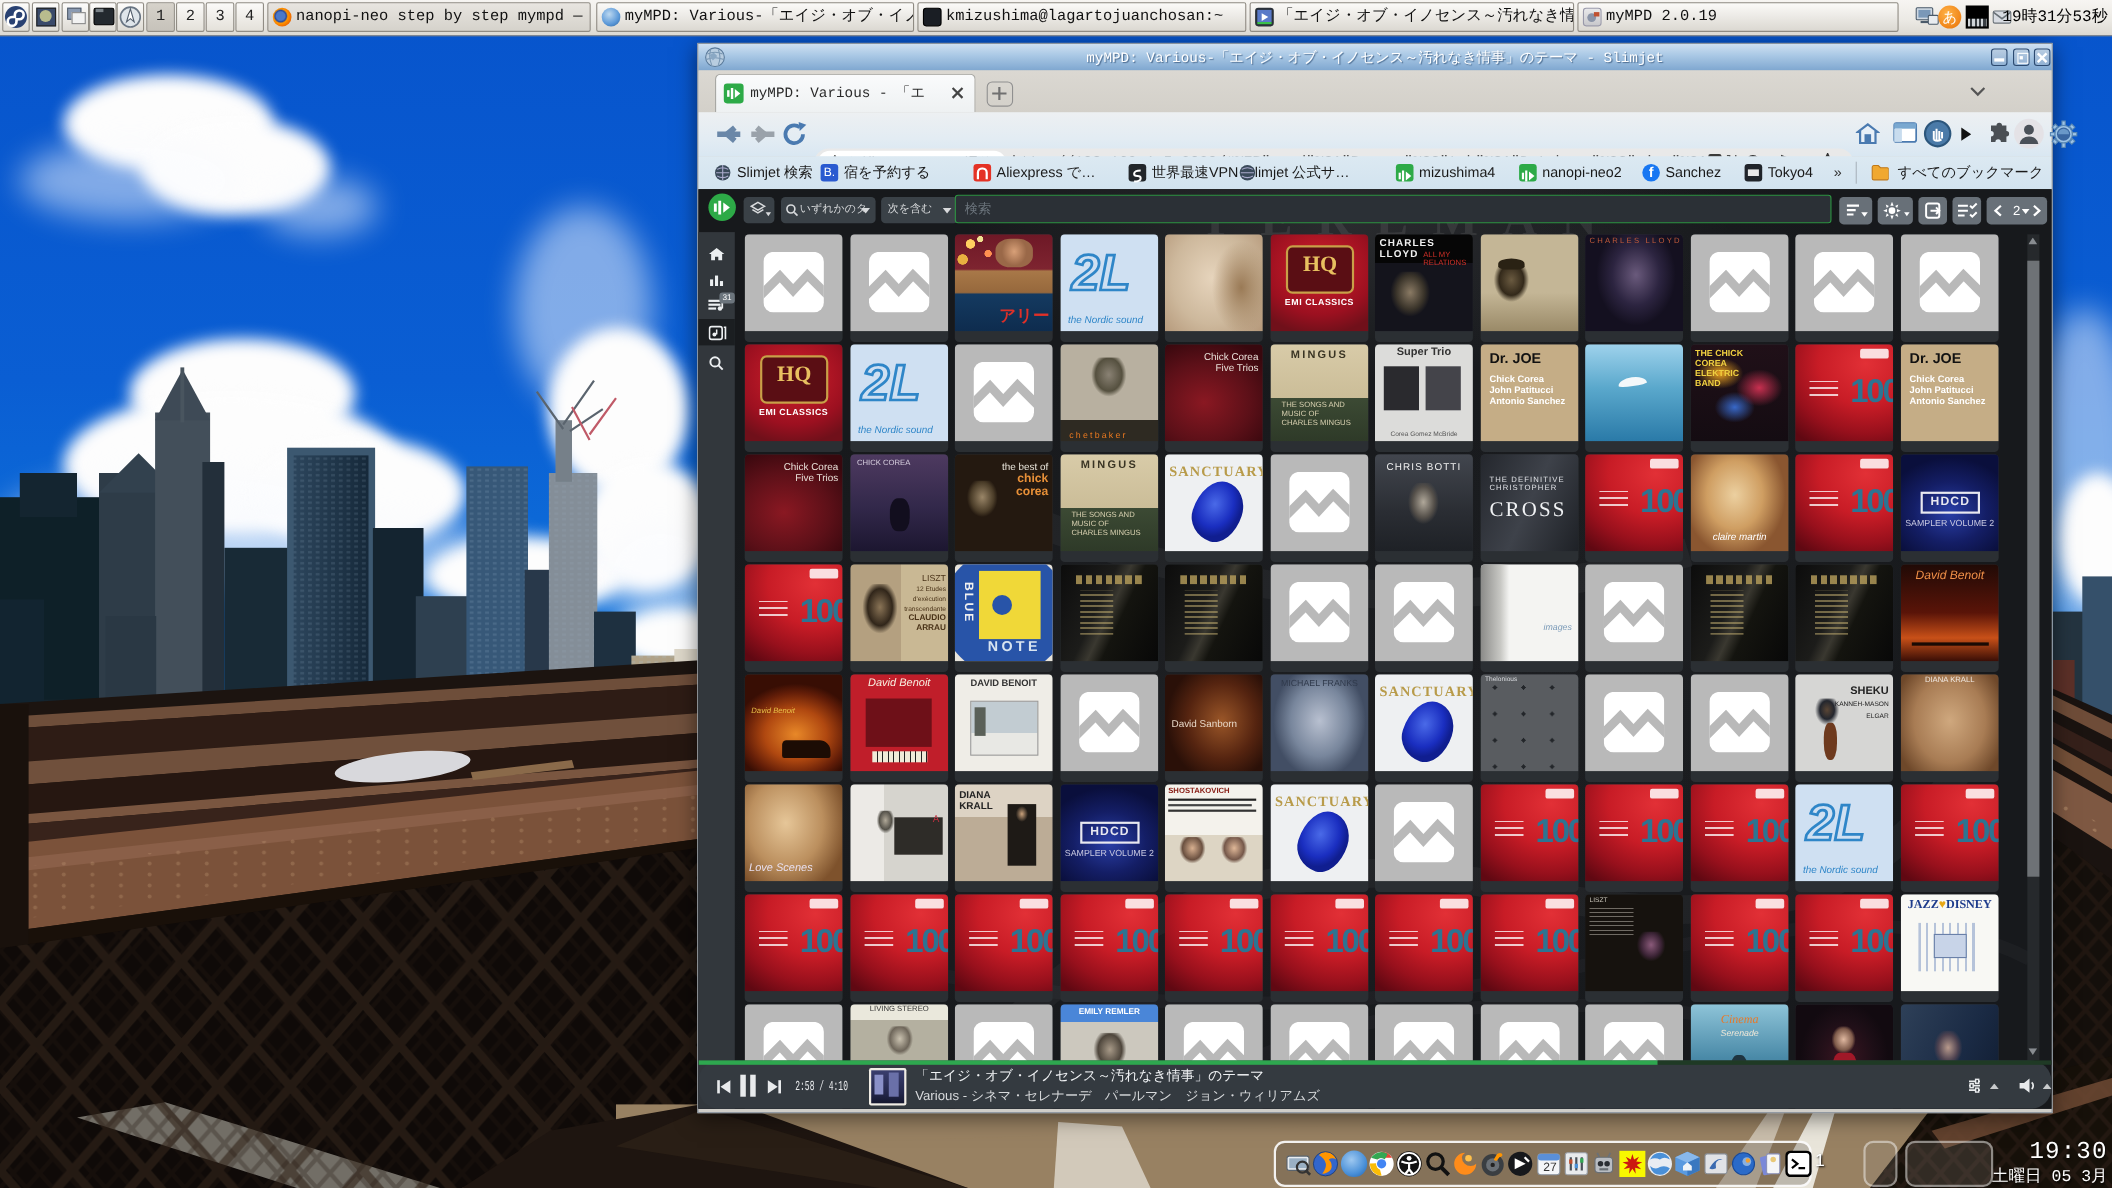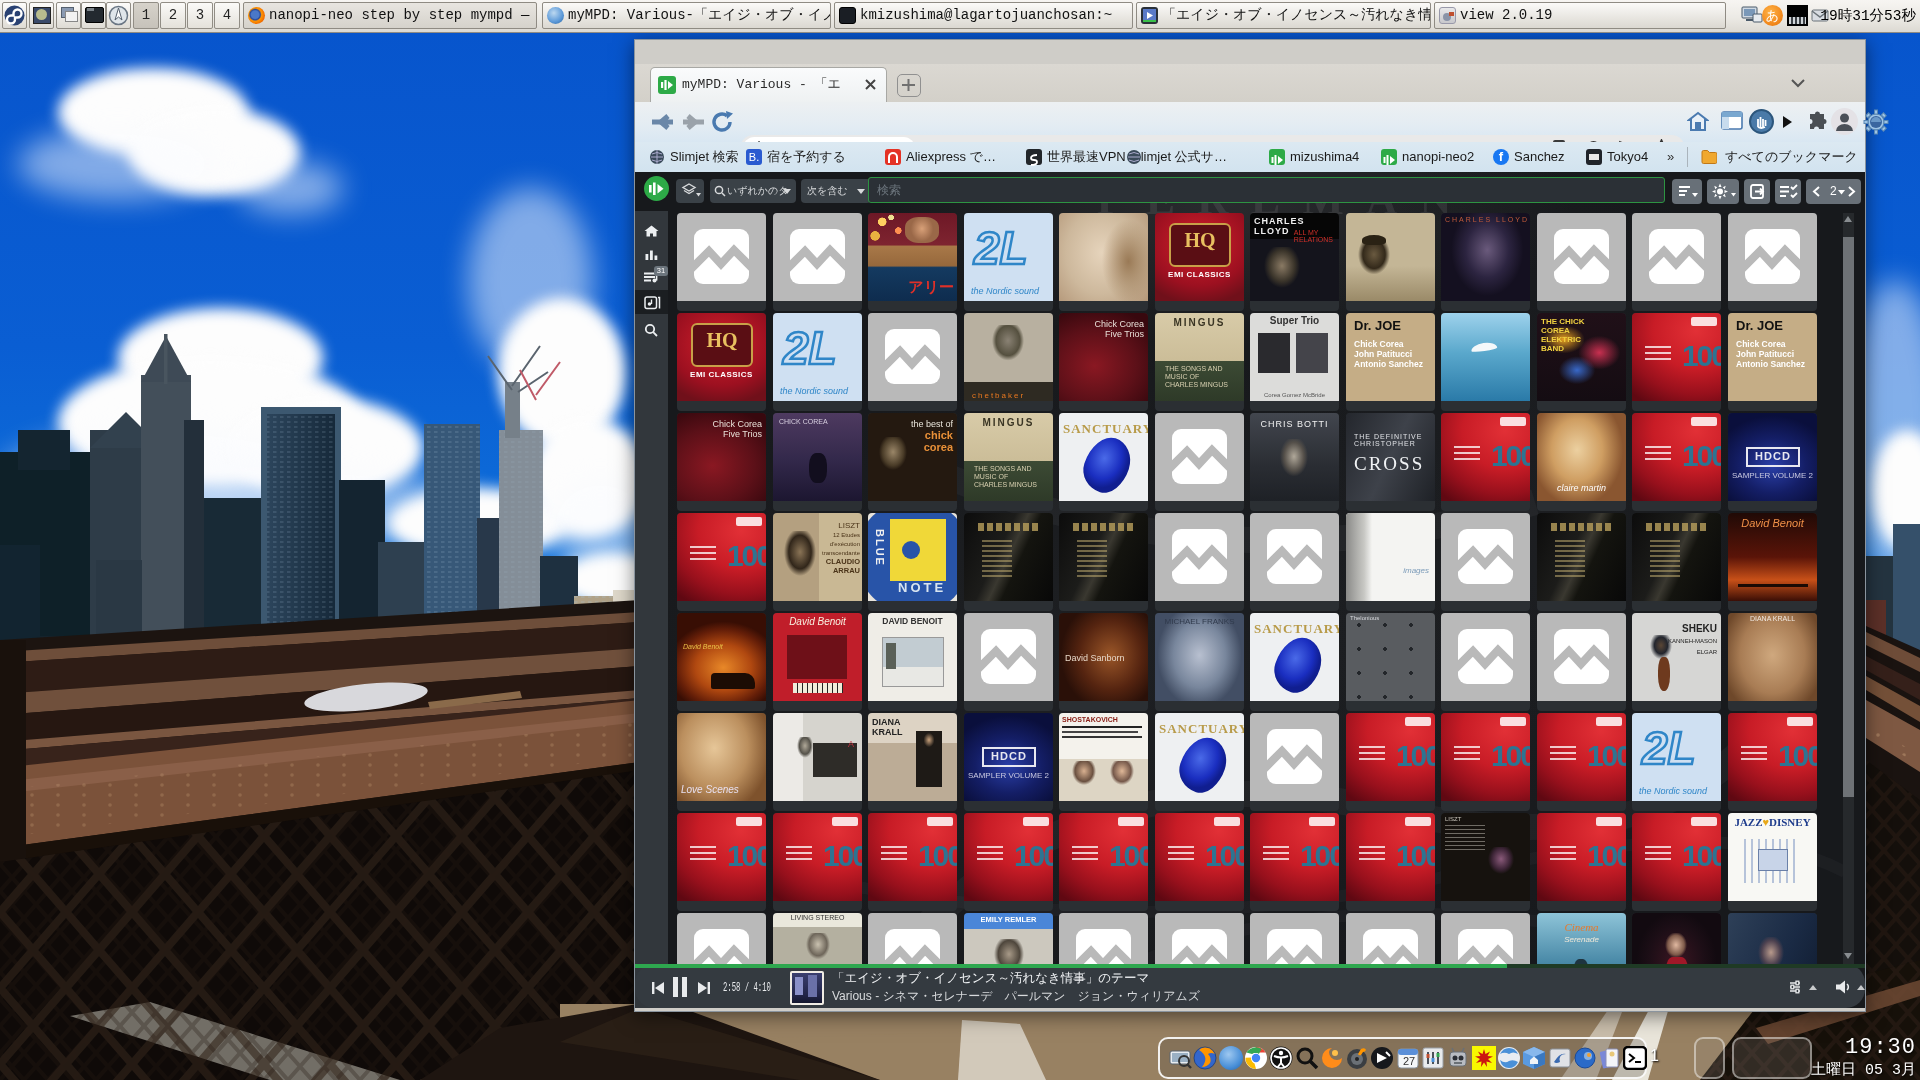--- a/index.html
+++ b/index.html
@@ -249,41 +249,59 @@
           <polygon points="6,5 12,8.5 6,12" fill="#fff"></polygon>
           <rect x="2" y="13" width="13" height="2" fill="#3ac04a"></rect>
         </svg></div>
       <span>「エイジ・オブ・イノセンス～汚れなき情...</span>
     </div>
   <div class="task" style="left:1434px;width:292px;">
     <div class="fav" style="background:linear-gradient(180deg,#e8e8ea,#c8c8cc);border:1px solid #99a;box-sizing:border-box;"><svg width="15" height="15">
           <circle cx="7" cy="8" r="4" fill="#8a94a8"></circle>
           <rect x="9" y="3" width="5" height="4" fill="#c05030"></rect>
         </svg></div>
-      <span>view 2.0.19</span>
+      <span>myMPD 2.0.19</span>
     </div>
 
   <svg class="abs" style="left:1741px;top:6px" width="22" height="20">
       <rect x="1" y="1" width="15" height="11" rx="1" fill="#cfd8e2" stroke="#4a5a6a"></rect>
       <rect x="3" y="3" width="11" height="7" fill="#7a98b8"></rect>
       <rect x="5" y="13" width="7" height="2" fill="#4a5a6a"></rect>
       <rect x="12" y="8" width="9" height="8" rx="1" fill="#e8ecf0" stroke="#4a5a6a"></rect>
     </svg>
   <div class="abs" style="left:1762px;top:5px;width:21px;height:21px;border-radius:50%;background:radial-gradient(circle at 40% 35%,#ffb347,#f08418 70%,#d06a08);color:#fff;font-size:13px;text-align:center;line-height:21px;font-family:'Liberation Sans';">あ</div>
   <div class="abs" style="left:1787px;top:5px;width:21px;height:21px;background:#000;">
       <div class="abs" style="left:2px;bottom:2px;width:17px;height:7px;background:repeating-linear-gradient(90deg,#cfd4d8 0 2px,#3a3f44 2px 4px);"></div>
     </div>
   <svg class="abs" style="left:1811px;top:7px" width="19" height="17">
       <rect x="1" y="3" width="16" height="11" rx="1.5" fill="#d8dce2" stroke="#6a7278"></rect>
       <path d="M1,4 L9,10 L17,4" fill="none" stroke="#6a7278" stroke-width="1.5"></path>
     </svg>
   <div class="abs" style="right:4px;top:0;height:32px;line-height:33px;font-size:14.5px;color:#000;">19時31分53秒</div>
 </div>
 
 <div id="win">
+  <div id="titlebar">
+    <svg class="abs" style="left:5px;top:2px" width="20" height="20" viewBox="0 0 20 20">
+        <circle cx="10" cy="10" r="8.5" fill="#b8cde0" stroke="#5a7a9a"></circle>
+        <path d="M3,7 Q10,4 17,7 M2,12 Q10,9 18,12 M6,3 Q4,10 7,17 M13,3 Q16,10 13,17" stroke="#7a98b4" fill="none"></path>
+        <path d="M5,8 L9,6 L12,9 L8,13 Z" fill="#8aa8c4"></path>
+      </svg>
+    <div id="titletext">myMPD: Various-「エイジ・オブ・イノセンス～汚れなき情事」のテーマ - Slimjet</div>
+    <div class="wbtn" style="left:1175px;">
+        <div class="abs" style="left:2px;bottom:3px;width:9px;height:3px;background:#fff;"></div>
+      </div>
+    <div class="wbtn" style="left:1195px;">
+        <div class="abs" style="left:2.5px;top:3px;width:8px;height:8px;border:1.6px solid #fff;"></div>
+        <div class="abs" style="left:5px;top:5.5px;width:3px;height:3px;background:#fff;"></div>
+      </div>
+    <div class="wbtn" style="left:1214px;"><svg width="13" height="14">
+          <path d="M2.5,3.5 L10.5,11.5 M10.5,3.5 L2.5,11.5" stroke="#fff" stroke-width="2.2"></path>
+        </svg></div>
+  </div>
   <div id="tabbar">
     <div id="tab">
       <div class="abs" style="left:7px;top:8px;width:18px;height:18px;background:#2daa47;border-radius:3px;"><svg width="18" height="18">
             <g fill="#fff">
               <rect x="3" y="6" width="2.2" height="6"></rect>
               <rect x="6.4" y="4" width="2.2" height="10"></rect>
               <polygon points="10,5 15,9 10,13"></polygon>
             </g>
           </svg></div>
       <div class="abs" style="left:31px;top:0;width:165px;height:33px;line-height:33px;font-size:13px;color:#2a2a2a;overflow:hidden;">myMPD: Various - 「エイジ</div>

